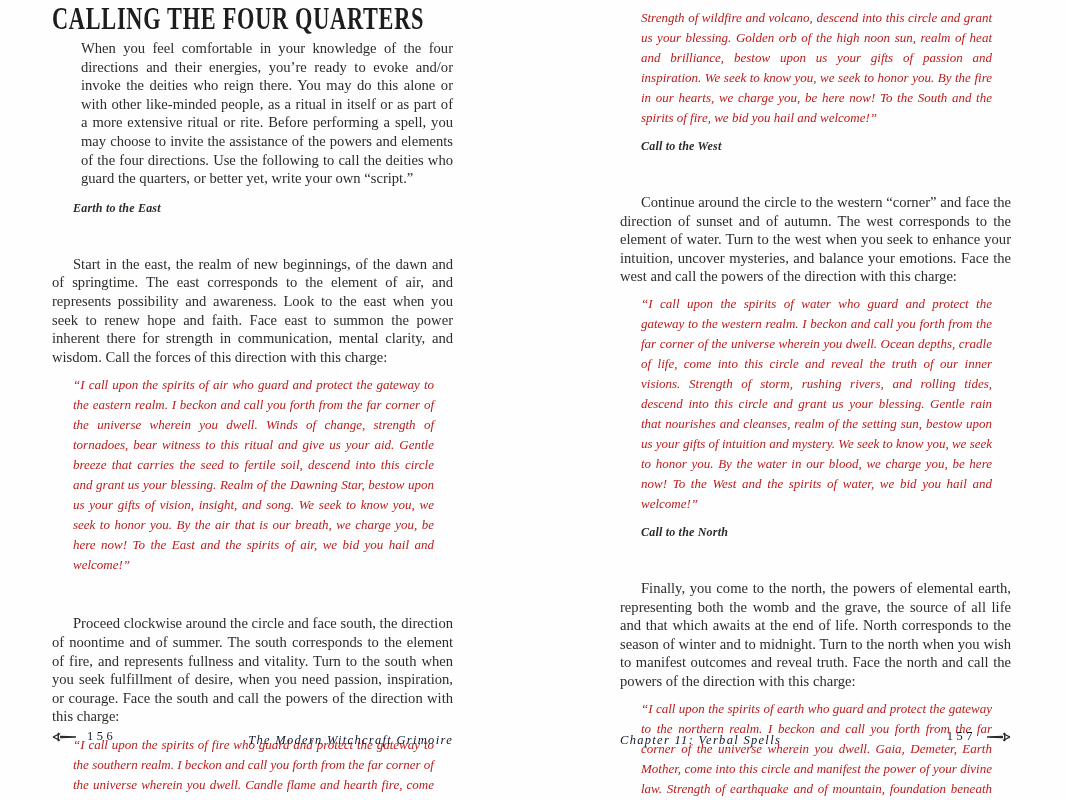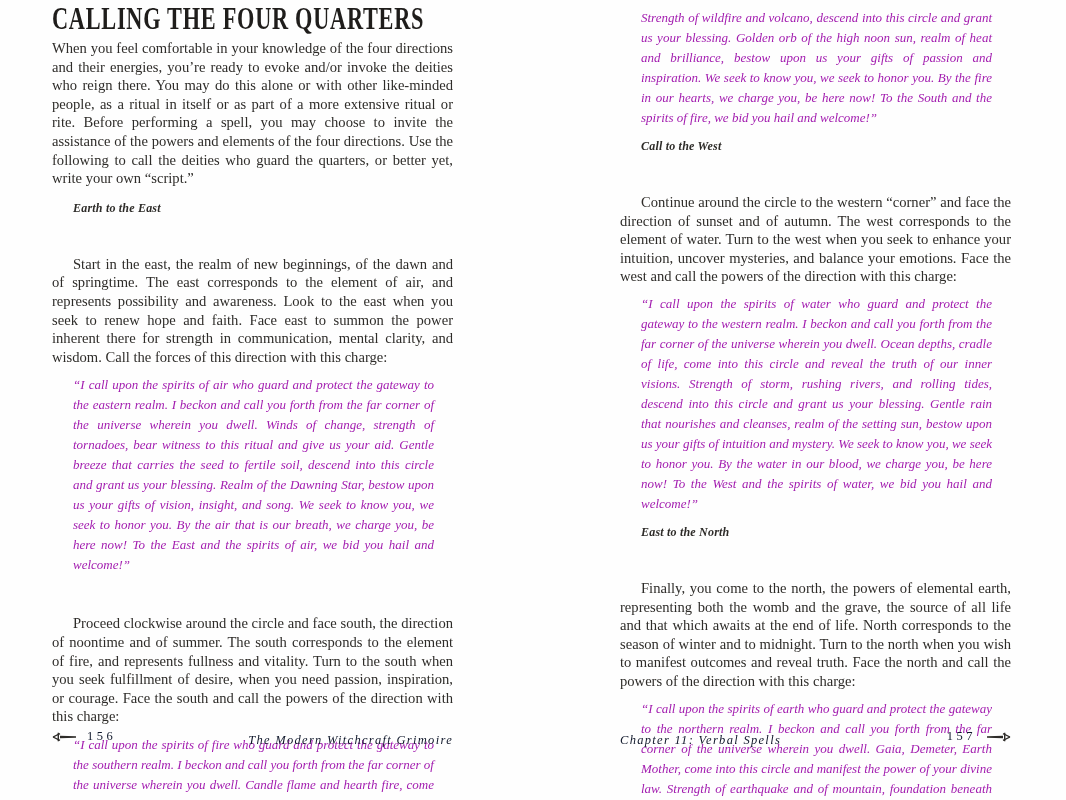--- a/index.html
+++ b/index.html
@@ -19,32 +19,32 @@
     display:inline-block;
     font-size:31px; font-weight:700; letter-spacing:1px;
     transform:scale(0.72,1.04); transform-origin:0 80%;
     color:#1f1d1b;
   }
 
   .body-text{
     font-size:14.6px; line-height:18.6px;
     text-align:justify;
   }
-  .intro { margin-top:7px; }
+  .intro { margin-top:7px;margin-left:29px; }
   .section-heading{
     font-size:12px; font-weight:700; font-style:italic;
     margin:13px 0 3px 21px; letter-spacing:0.2px;
   }
   .section-body { text-indent:21px;margin-top:39px; }
   .quote{
     font-style:italic;
     font-size:13px; line-height:20px;
     text-align:justify;
     margin:9px 19px 3px 21px;
-    color:#a21caf;
+    color:#b91c1c;
   }
   .quote.full-justify { text-align-last:justify; }
 
   .page-right .quote-cont { margin-top:46px; }
   .page-right .section-heading { margin-top:11px; }
   .page-right .quote { margin-top:8px; }
 
   .footer{
     position:absolute; left:0; right:0; bottom:52px;
     display:flex; align-items:center;
@@ -90,21 +90,21 @@
     </div>
   </div>
 
   <div class="page page-right">
     <p class="quote quote-cont">Strength of wildfire and volcano, descend into this circle and grant us your blessing. Golden orb of the high noon sun, realm of heat and brilliance, bestow upon us your gifts of passion and inspiration. We seek to know you, we seek to honor you. By the fire in our hearts, we charge you, be here now! To the South and the spirits of fire, we bid you hail and welcome!”</p>
 
     <h2 class="section-heading">Call to the West</h2>
     <p class="body-text section-body">Continue around the circle to the western “corner” and face the direction of sunset and of autumn. The west corresponds to the element of water. Turn to the west when you seek to enhance your intuition, uncover mysteries, and balance your emotions. Face the west and call the powers of the direction with this charge:</p>
     <p class="quote">“I call upon the spirits of water who guard and protect the gateway to the western realm. I beckon and call you forth from the far corner of the universe wherein you dwell. Ocean depths, cradle of life, come into this circle and reveal the truth of our inner visions. Strength of storm, rushing rivers, and rolling tides, descend into this circle and grant us your blessing. Gentle rain that nourishes and cleanses, realm of the setting sun, bestow upon us your gifts of intuition and mystery. We seek to know you, we seek to honor you. By the water in our blood, we charge you, be here now! To the West and the spirits of water, we bid you hail and welcome!”</p>
 
-    <h2 class="section-heading">East to the North</h2>
+    <h2 class="section-heading">Call to the North</h2>
     <p class="body-text section-body">Finally, you come to the north, the powers of elemental earth, representing both the womb and the grave, the source of all life and that which awaits at the end of life. North corresponds to the season of winter and to midnight. Turn to the north when you wish to manifest outcomes and reveal truth. Face the north and call the powers of the direction with this charge:</p>
     <p class="quote full-justify">“I call upon the spirits of earth who guard and protect the gateway to the northern realm. I beckon and call you forth from the far corner of the universe wherein you dwell. Gaia, Demeter, Earth Mother, come into this circle and manifest the power of your divine law. Strength of earthquake and of mountain, foundation beneath our feet, descend into this circle and grant us your blessing. North Star, navigator’s guide, that which calls all other directions unto itself, bestow upon us your gifts of</p>
 
     <div class="footer footer-right">
       <span class="running-title">Chapter 11: Verbal Spells</span>
       <span class="spacer"></span>
       <span class="page-num">157</span>
       <span class="ornament">
         <svg width="25" height="10" viewBox="0 0 25 10" style="transform:scaleX(-1)">
           <path d="M1 5 L8 1.6" stroke="#2e2c29" stroke-width="1.3" fill="none"></path>

